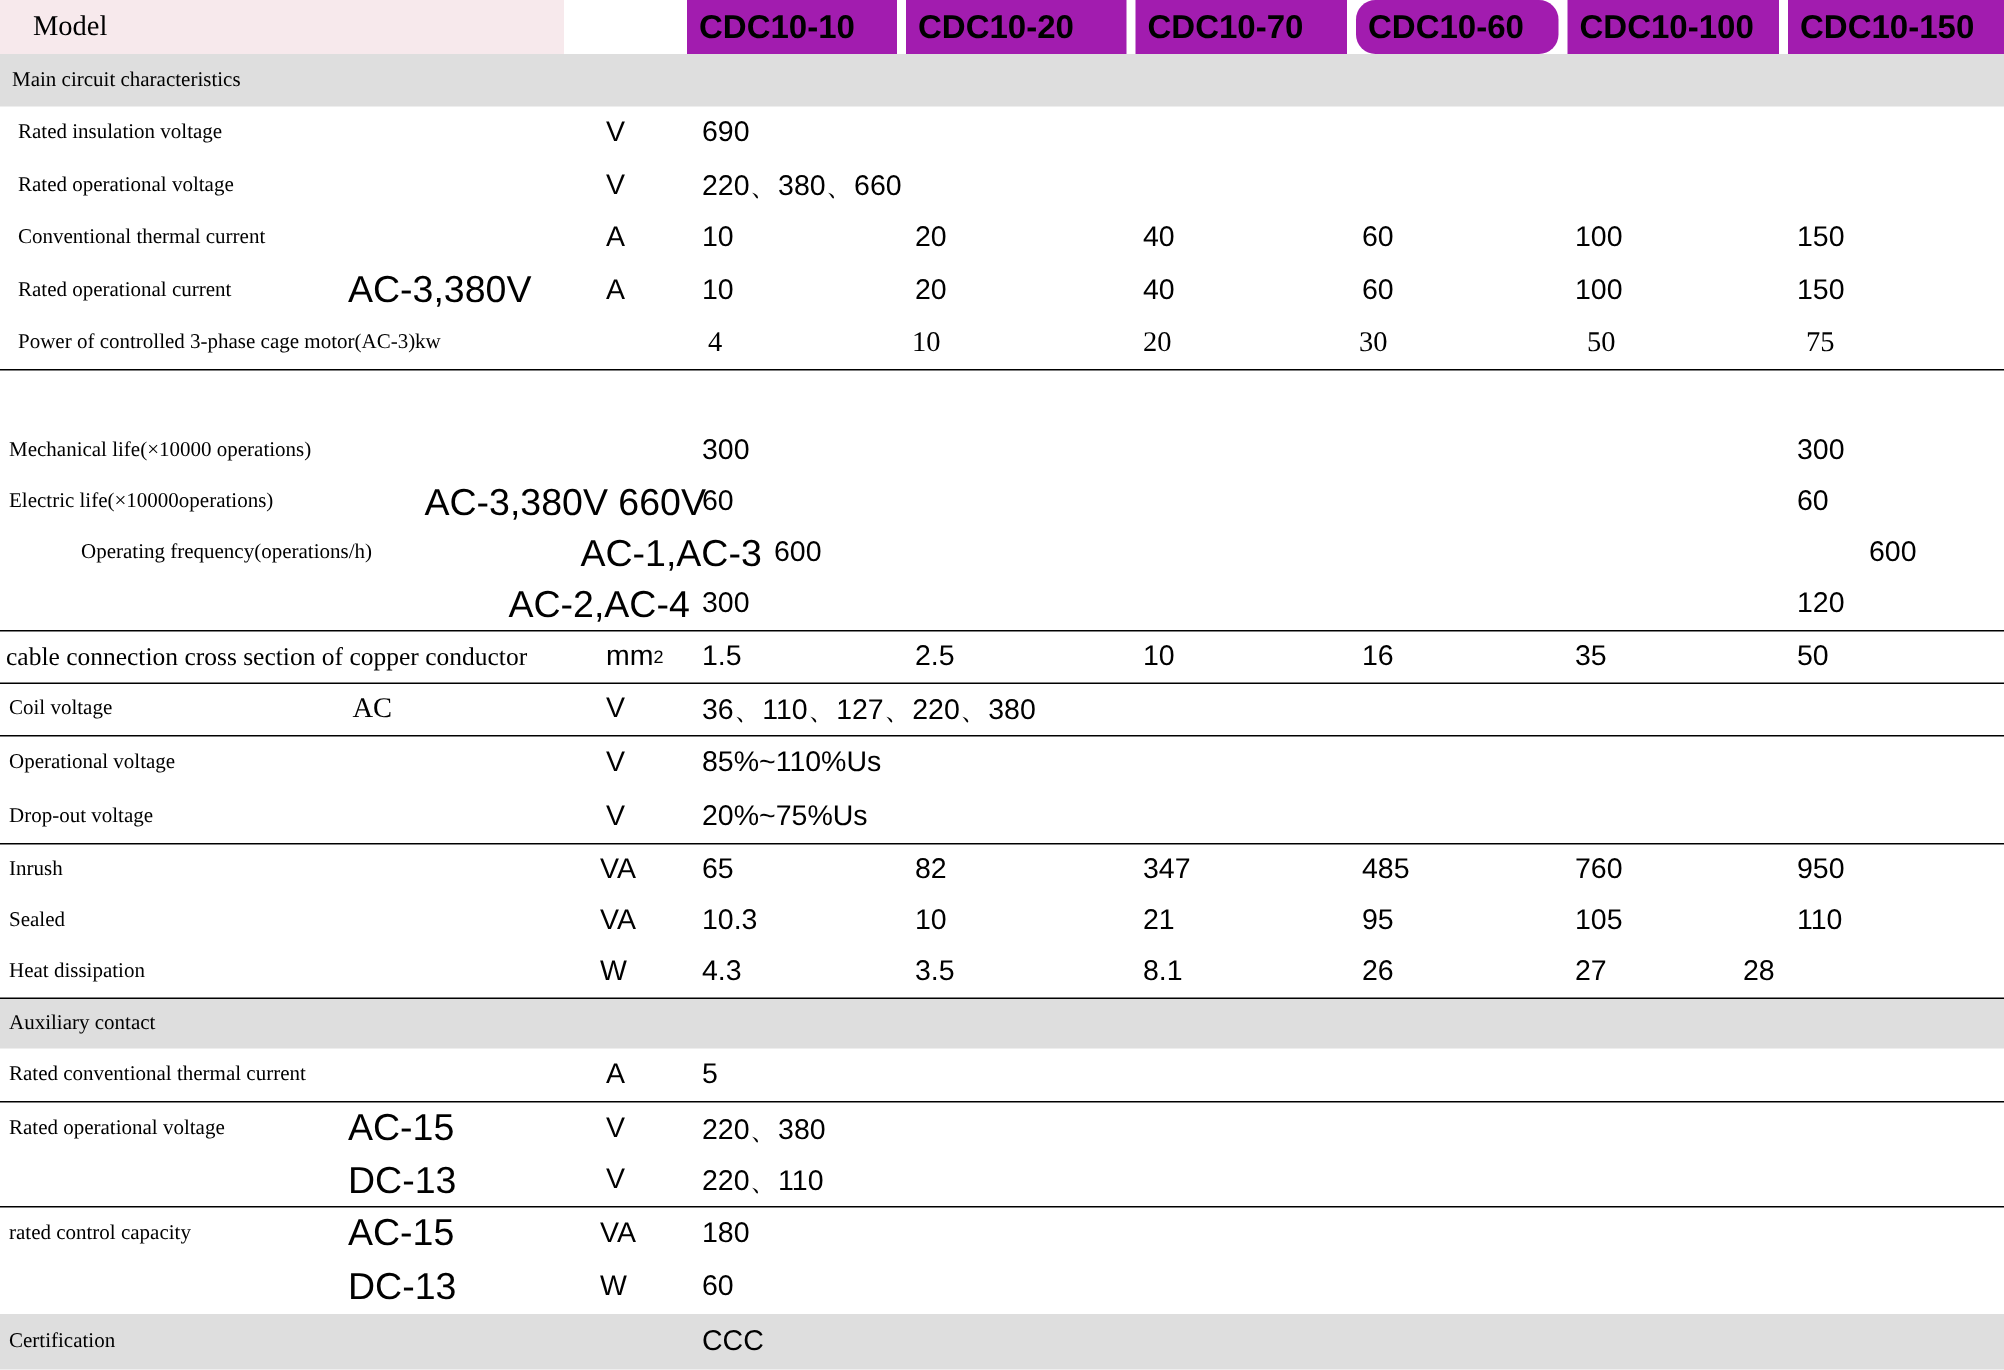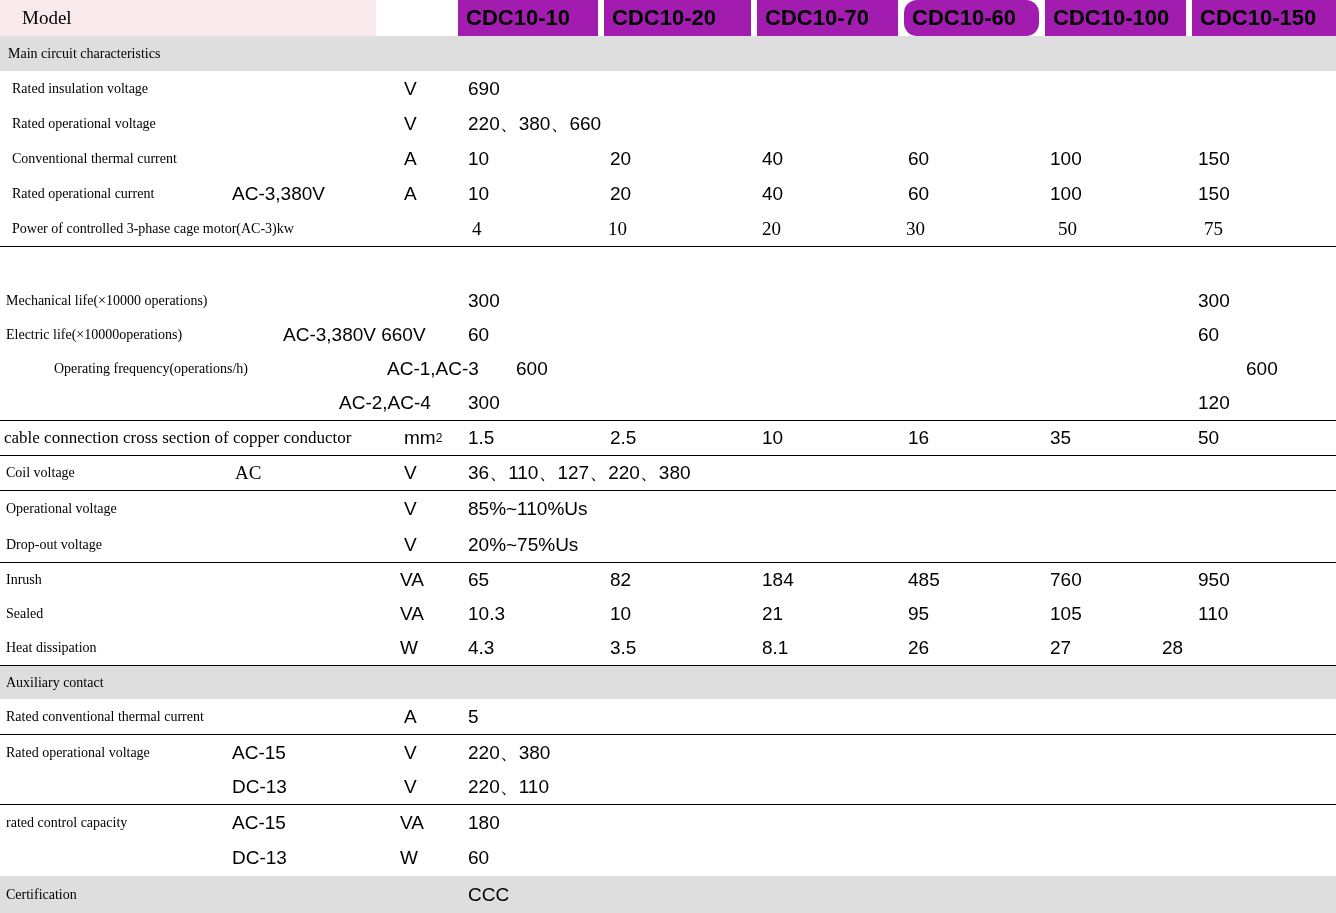--- a/index.html
+++ b/index.html
@@ -33,21 +33,21 @@
   }
   .label{
     left:6px;
     font-family:"Liberation Serif", serif;
     font-size:14px;
   }
   .label.indent{left:12px;}
   .label.small{font-size:17px;left:4px;}
   .sublabel{
     font-family:"Liberation Sans", sans-serif;
-    font-size:19px;
+    font-size:25px;
   }
   .sublabel.serif{
     font-family:"Liberation Serif", serif;
     font-size:19px;
   }
   .unit{
     font-family:"Liberation Sans", sans-serif;
     font-size:19px;
     justify-content:flex-start;
   }
@@ -201,21 +201,21 @@
     <div class="cell label">Drop-out voltage</div>
     <div class="cell unit" style="left:404px;">V</div>
     <div class="cell val" style="left:468px;">20%~75%Us</div>
   </div>
 
   <div class="row" style="height:34px;">
     <div class="cell label">Inrush</div>
     <div class="cell unit" style="left:400px;">VA</div>
     <div class="cell val" style="left:468px;">65</div>
     <div class="cell val" style="left:610px;">82</div>
-    <div class="cell val" style="left:762px;">184</div>
+    <div class="cell val" style="left:762px;">347</div>
     <div class="cell val" style="left:908px;">485</div>
     <div class="cell val" style="left:1050px;">760</div>
     <div class="cell val" style="left:1198px;">950</div>
   </div>
 
   <div class="row" style="height:34px;">
     <div class="cell label">Sealed</div>
     <div class="cell unit" style="left:400px;">VA</div>
     <div class="cell val" style="left:468px;">10.3</div>
     <div class="cell val" style="left:610px;">10</div>

